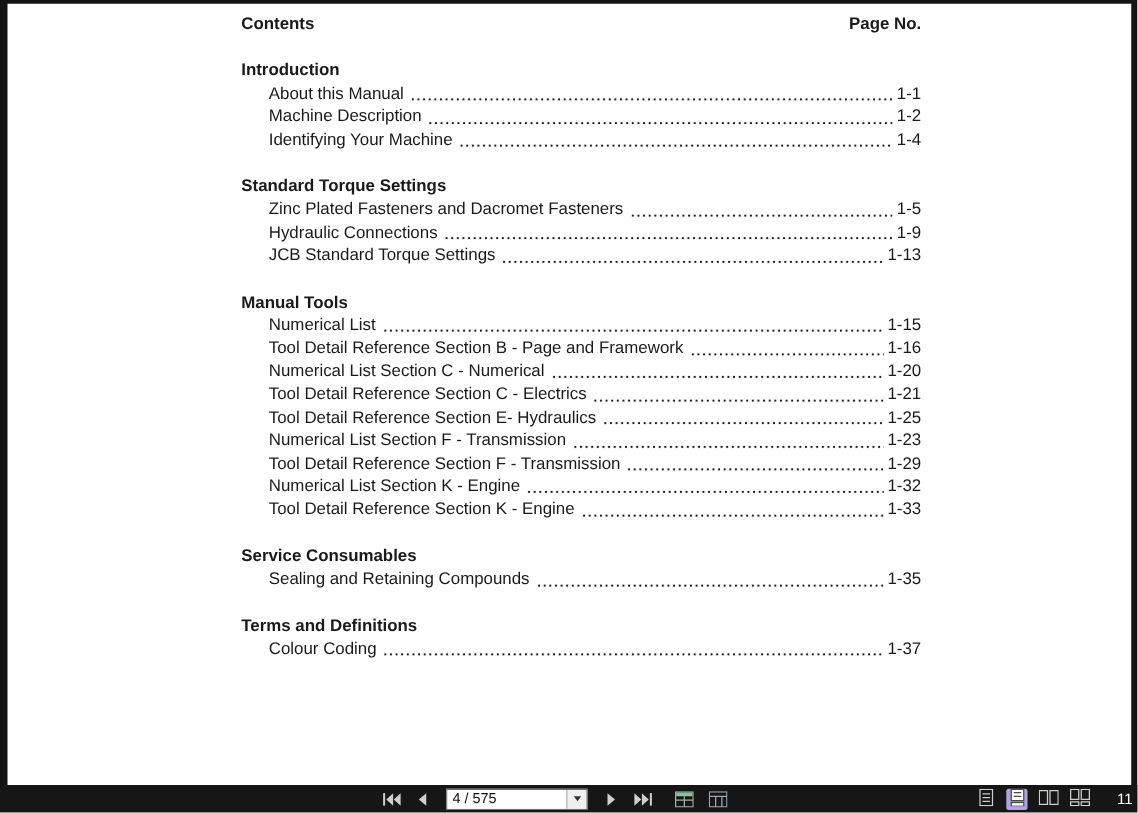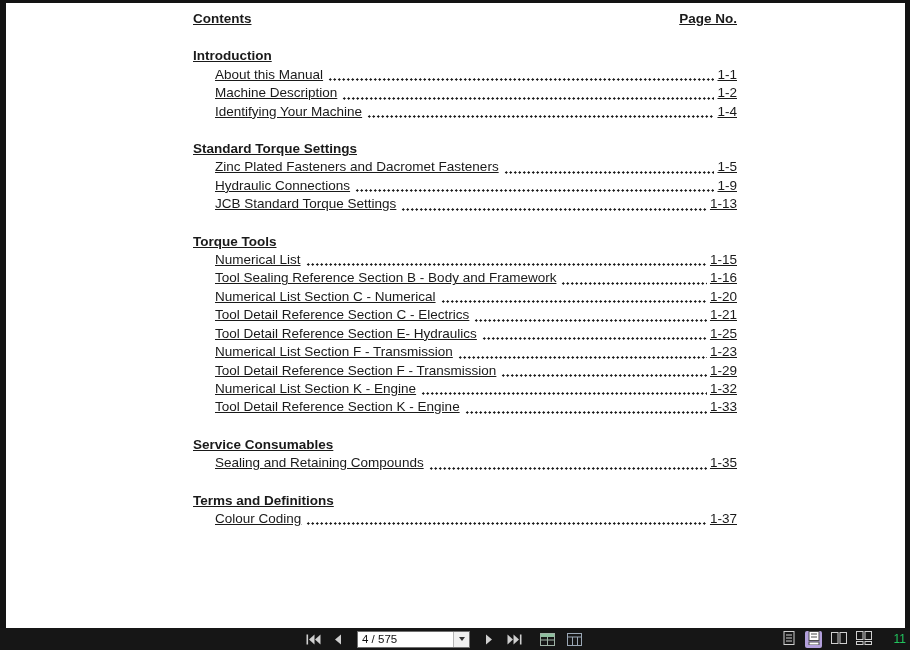--- a/index.html
+++ b/index.html
@@ -19,21 +19,20 @@
     background: #ffffff;
     overflow: hidden;
   }
 
   .toc {
     margin: 7px 0 0 187px;
     width: 544px;
     color: #1a1a1a;
     font-size: 13.5px;
     line-height: 18.4px;
-    text-decoration: underline;
   }
 
   .toc-header {
     display: flex;
     justify-content: space-between;
     font-weight: bold;
     margin-bottom: 2px;
   }
 
   .section-heading {
@@ -129,21 +128,21 @@
   .layout-btn {
     background: transparent; border: none; padding: 0;
     width: 17px; height: 17px;
     display: flex; align-items: center; justify-content: center;
     cursor: pointer;
     border-radius: 2px;
   }
   .layout-btn.active { background: #b3a0dc; }
 
   .status-num {
-    color: #22c55e;
+    color: #ffffff;
     font-size: 12px;
     margin-left: 12px;
     min-width: 14px;
     text-align: right;
   }
 </style>
 </head>
 <body>
 
 <div class="viewer">
@@ -188,28 +187,28 @@
           <span class="p">1-9</span>
         </div>
         <div class="entry">
           <span class="t">JCB Standard Torque Settings</span>
           <span class="leader"></span>
           <span class="p">1-13</span>
         </div>
       </div>
 
       <div class="section">
-        <div class="section-heading">Torque Tools</div>
+        <div class="section-heading">Manual Tools</div>
         <div class="entry">
           <span class="t">Numerical List</span>
           <span class="leader"></span>
           <span class="p">1-15</span>
         </div>
         <div class="entry">
-          <span class="t">Tool Sealing Reference Section B - Body and Framework</span>
+          <span class="t">Tool Detail Reference Section B - Page and Framework</span>
           <span class="leader"></span>
           <span class="p">1-16</span>
         </div>
         <div class="entry">
           <span class="t">Numerical List Section C - Numerical</span>
           <span class="leader"></span>
           <span class="p">1-20</span>
         </div>
         <div class="entry">
           <span class="t">Tool Detail Reference Section C - Electrics</span>

